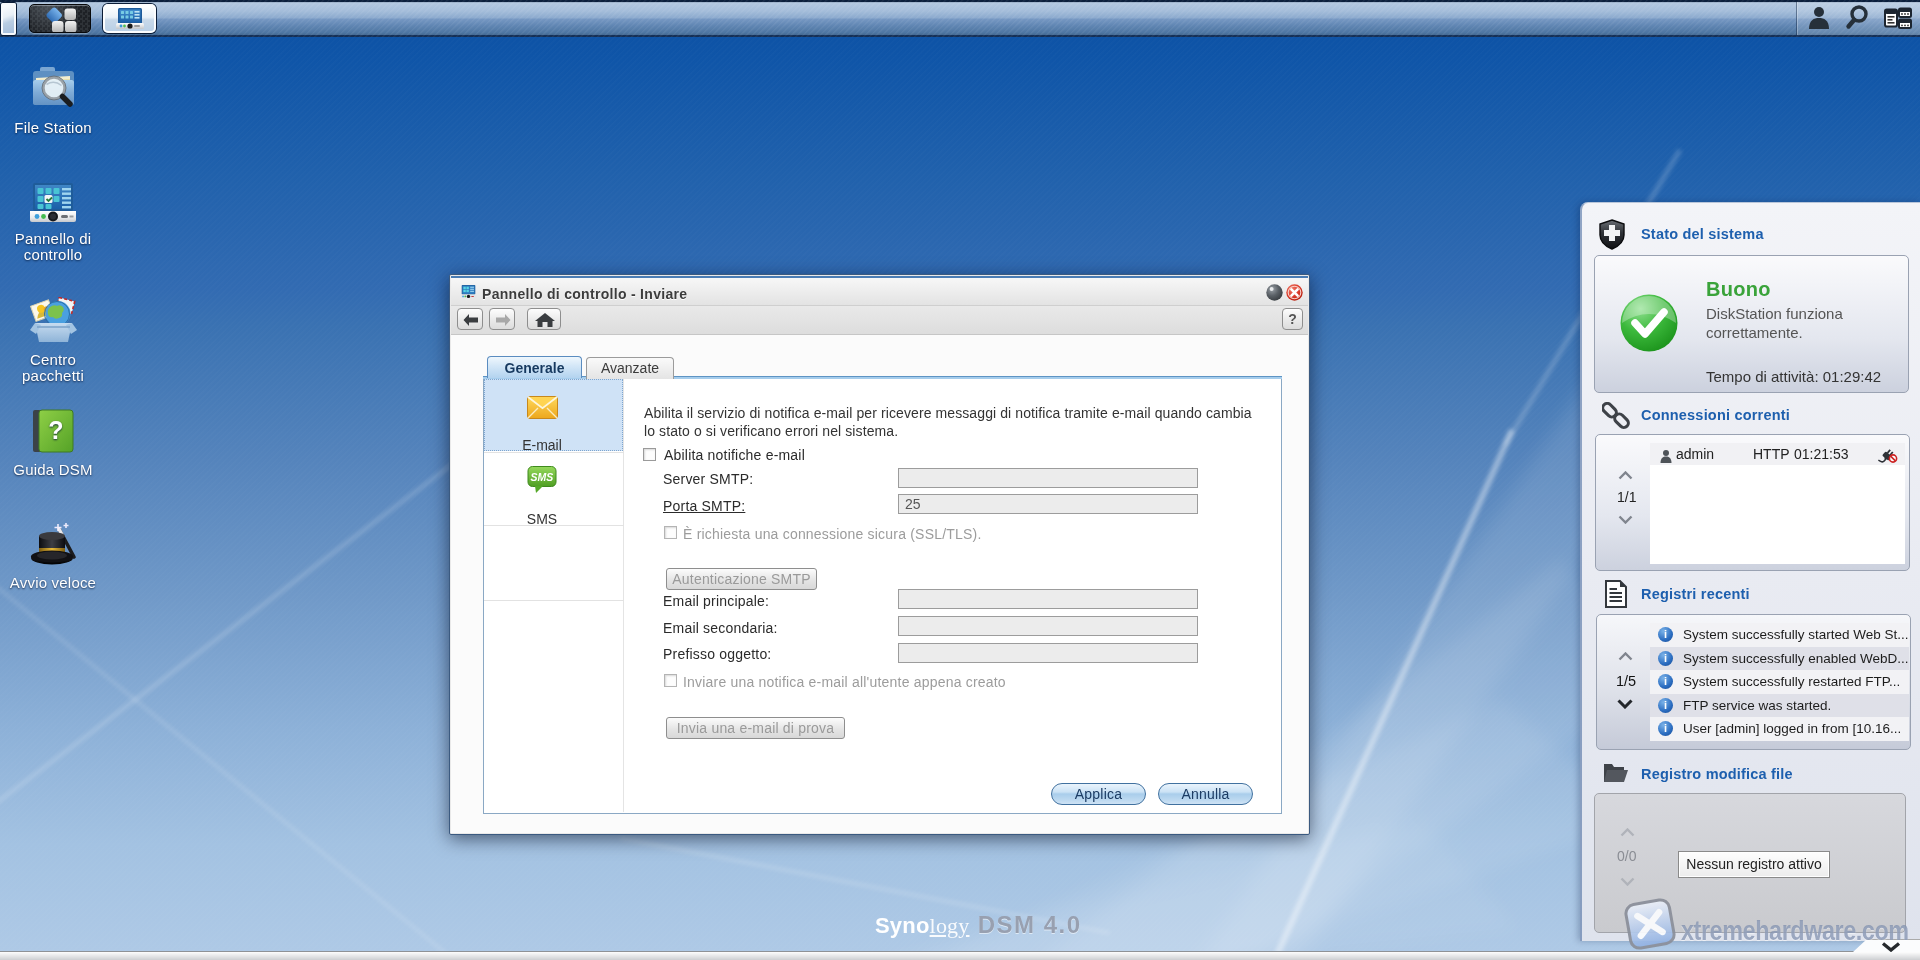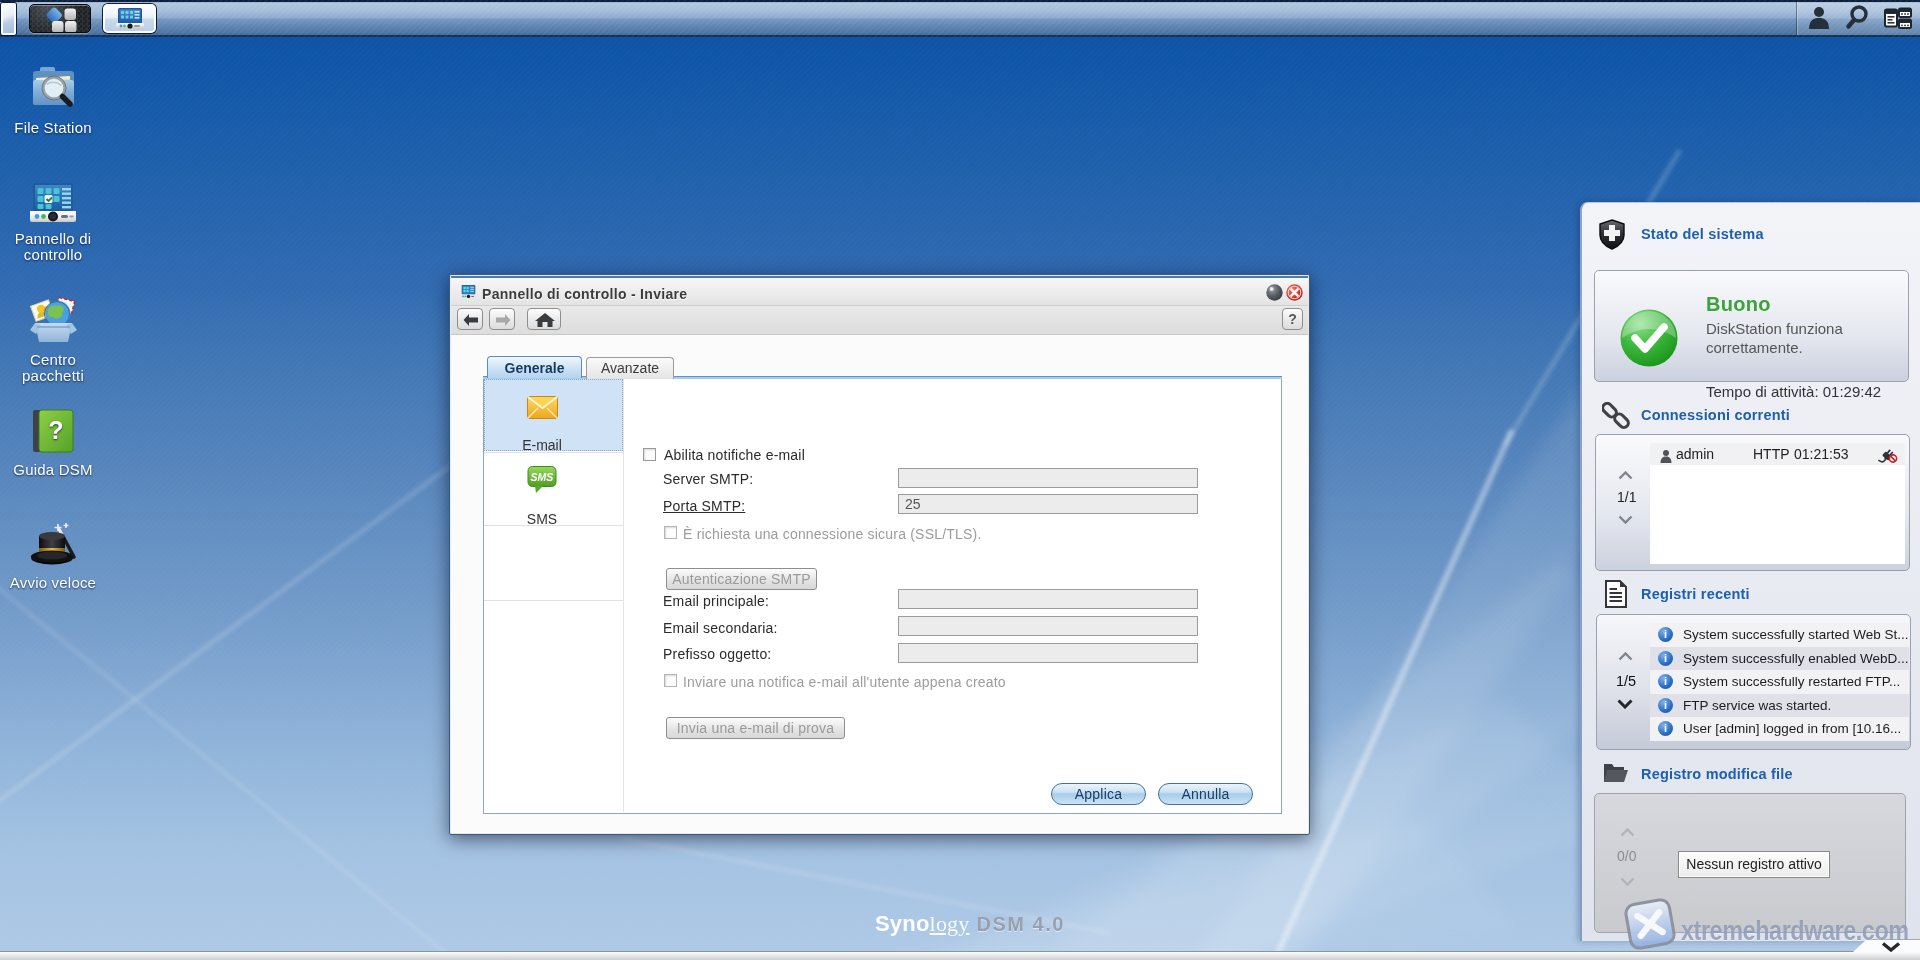--- a/index.html
+++ b/index.html
@@ -343,21 +343,21 @@
           <stop offset="1" stop-color="#7a5a10"></stop>
         </linearGradient>
       <linearGradient id="gbrim" x1="0" y1="0" x2="0" y2="1">
           <stop offset="0" stop-color="#2e2e34"></stop>
           <stop offset="1" stop-color="#000"></stop>
         </linearGradient>
     </defs>
   </svg>
   Avvio veloce
 </div>
-<div id="syno"><span style="font-weight:bold;">Syno</span><span style="font-family:'Liberation Serif',serif; opacity:0.92;text-decoration:underline;">logy</span><span style="font-size:20px; color:#98a0b0; font-weight:bold; letter-spacing:1.5px; text-shadow:0 1px 0 rgba(255,255,255,0.55);"> DSM 4.0</span></div>
+<div id="syno"><span style="font-weight:bold;">Syno</span><span style="font-family:'Liberation Serif',serif; opacity:0.92;text-decoration:underline;">logy</span><span style="font-size:24px; color:#98a0b0; font-weight:bold; letter-spacing:1.5px; text-shadow:0 1px 0 rgba(255,255,255,0.55);"> DSM 4.0</span></div>
 
 <div id="win">
   <div id="titlebar">
     <svg width="17" height="15" viewBox="0 0 50 44" style="position:absolute;left:9px;top:7px">
       <rect x="5" y="0" width="40" height="28" rx="2" fill="#1f5c99"></rect>
       <rect x="7" y="2" width="36" height="24" fill="#2f7ec0"></rect>
       <g fill="#55d4e4">
           <rect x="10" y="5" width="7" height="7"></rect>
           <rect x="19" y="5" width="7" height="7"></rect>
           <rect x="10" y="14" width="7" height="7"></rect>
@@ -452,20 +452,21 @@
                   <stop offset="1" stop-color="#4f9e22"></stop>
                 </linearGradient>
               </defs>
           </svg>
           <div style="margin-top:13px;">SMS</div>
         </div>
         <div class="sb-div" style="top:146px;"></div>
         <div class="sb-div" style="top:221px;"></div>
       </div>
       <div id="main">
+        <div style="position:absolute; left:19px; top:25px; white-space:nowrap; line-height:18px; letter-spacing:0.1px;">Abilita il servizio di notifica e-mail per ricevere messaggi di notifica tramite e-mail quando cambia<br>lo stato o si verificano errori nel sistema.</div>
         <div class="cbox" style="left:18px; top:69px;"></div>
         <div class="lbl" style="left:39px; top:68px;">Abilita notifiche e-mail</div>
         <div class="lbl" style="top:92px;">Server SMTP:</div>
         <div class="field" style="top:89px;"></div>
         <div class="lbl" style="top:119px;text-decoration:underline;">Porta SMTP:</div>
         <div class="field" style="top:115px;">25</div>
         <div class="cbox" style="left:39px; top:147px; border-color:#b4b4b4;"></div>
         <div class="lbl" style="left:58px; top:147px; color:#9c9c9c;">È richiesta una connessione sicura (SSL/TLS).</div>
         <div class="gbtn" style="left:41px; top:176px; width:151px; line-height:20px;">Autenticazione SMTP</div>
         <div class="lbl" style="top:214px;">Email principale:</div>
@@ -490,21 +491,21 @@
         <linearGradient id="gshl" x1="0" y1="0" x2="0" y2="1">
           <stop offset="0" stop-color="#6a6e74"></stop>
           <stop offset="0.45" stop-color="#2e3136"></stop>
           <stop offset="1" stop-color="#101114"></stop>
         </linearGradient>
       </defs>
     <path d="M14,1 L26,5 L26,16 Q26,25 14,30 Q2,25 2,16 L2,5 Z" fill="url(#gshl)" stroke="#0a0b0d" stroke-width="1.4"></path>
     <path d="M11,6 h6 v5 h5 v6 h-5 v5 h-6 v-5 h-5 v-6 h5 Z" fill="#f2f3f4"></path>
   </svg>
   <div class="phead" style="top:23px;">Stato del sistema</div>
-  <div class="pbox" style="top:52px; height:112px;margin-top:15px;">
+  <div class="pbox" style="top:52px; height:138px;">
     <svg width="60" height="60" viewBox="0 0 60 60" style="position:absolute;left:24px;top:37px;">
       <defs>
           <radialGradient id="gorb" cx="0.35" cy="0.25" r="0.9">
             <stop offset="0" stop-color="#8fe08f"></stop>
             <stop offset="0.45" stop-color="#3cb93c"></stop>
             <stop offset="1" stop-color="#148a14"></stop>
           </radialGradient>
         </defs>
       <circle cx="30" cy="30" r="28.5" fill="url(#gorb)"></circle>
       <path d="M30,3 a27,27 0 0 1 27,27 q-13,-9 -27,-9 q-14,0 -27,9 a27,27 0 0 1 27,-27" fill="#ffffff" opacity="0.3"></path>

